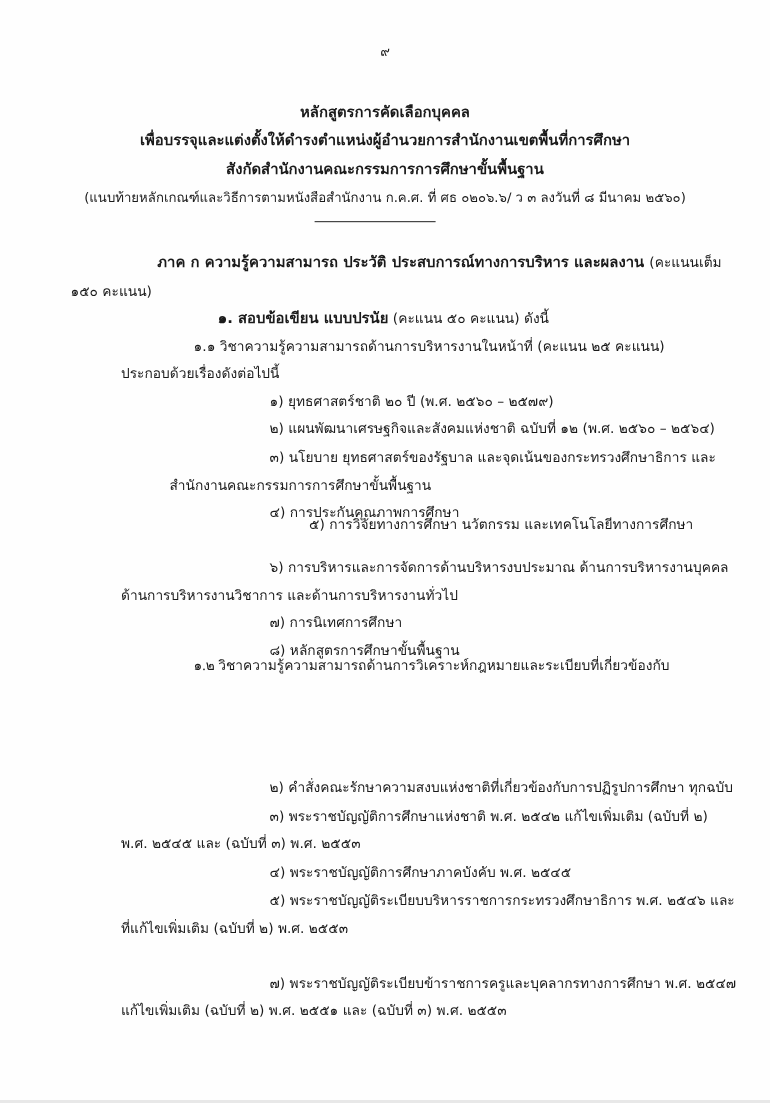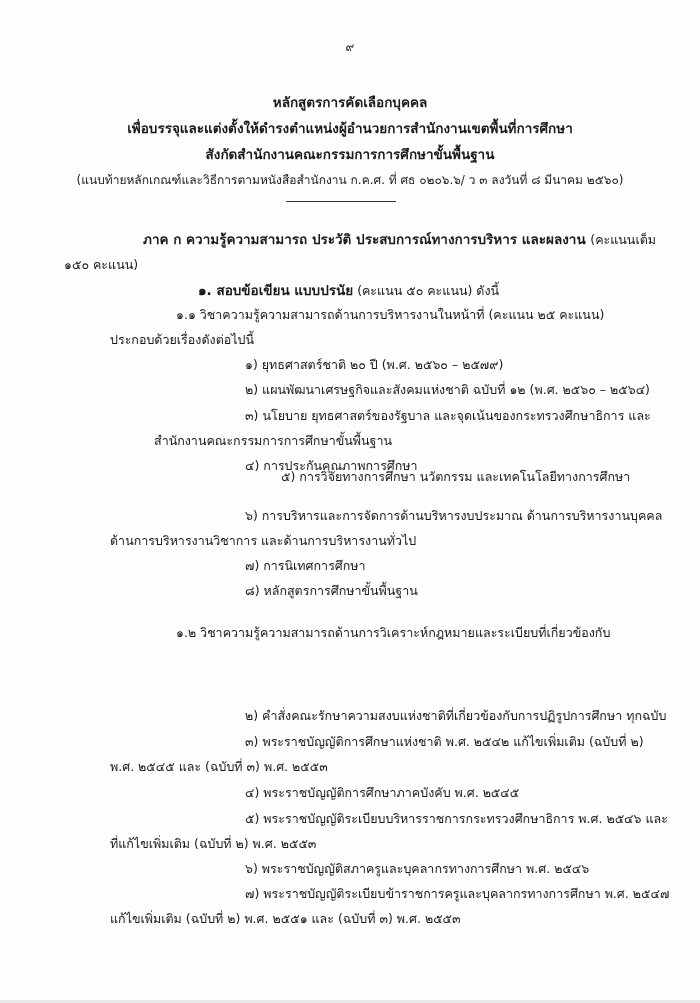--- a/index.html
+++ b/index.html
@@ -47,26 +47,25 @@
   <div class="line ind3" style="top:381px;">๒) แผนพัฒนาเศรษฐกิจและสังคมแห่งชาติ ฉบับที่ ๑๒ (พ.ศ. ๒๕๖๐ – ๒๕๖๔)</div>
   <div class="line ind3" style="top:407px;">๓) นโยบาย ยุทธศาสตร์ของรัฐบาล และจุดเน้นของกระทรวงศึกษาธิการ และ</div>
   <div class="line" style="top:432px; left:110px;margin-left:44px;">สำนักงานคณะกรรมการการศึกษาขั้นพื้นฐาน</div>
   <div class="line ind3" style="top:457px;">๔) การประกันคุณภาพการศึกษา</div>
   <div class="line ind3" style="top:468px;margin-left:36px;">๕) การวิจัยทางการศึกษา นวัตกรรม และเทคโนโลยีทางการศึกษา</div>
   <div class="line ind3" style="top:507px;">๖) การบริหารและการจัดการด้านบริหารงบประมาณ ด้านการบริหารงานบุคคล</div>
   <div class="line" style="top:532px; left:110px;">ด้านการบริหารงานวิชาการ และด้านการบริหารงานทั่วไป</div>
   <div class="line ind3" style="top:557px;">๗) การนิเทศการศึกษา</div>
   <div class="line ind3" style="top:582px;">๘) หลักสูตรการศึกษาขั้นพื้นฐาน</div>
 
-  <div class="line ind1" style="top:624px;">๑.๒ วิชาความรู้ความสามารถด้านการวิเคราะห์กฎหมายและระเบียบที่เกี่ยวข้องกับ</div>
+  <div class="line ind1" style="top:596px;font-family:Liberation Serif, serif;">๑.๒ วิชาความรู้ความสามารถด้านการวิเคราะห์กฎหมายและระเบียบที่เกี่ยวข้องกับ</div>
 
   <div class="line ind3" style="top:707px;">๒) คำสั่งคณะรักษาความสงบแห่งชาติที่เกี่ยวข้องกับการปฏิรูปการศึกษา ทุกฉบับ</div>
   <div class="line ind3" style="top:733px;">๓) พระราชบัญญัติการศึกษาแห่งชาติ พ.ศ. ๒๕๔๒ แก้ไขเพิ่มเติม (ฉบับที่ ๒)</div>
   <div class="line" style="top:758px; left:110px;">พ.ศ. ๒๕๔๕ และ (ฉบับที่ ๓) พ.ศ. ๒๕๕๓</div>
   <div class="line ind3" style="top:784px;">๔) พระราชบัญญัติการศึกษาภาคบังคับ พ.ศ. ๒๕๔๕</div>
   <div class="line ind3" style="top:810px;">๕) พระราชบัญญัติระเบียบบริหารราชการกระทรวงศึกษาธิการ พ.ศ. ๒๕๔๖ และ</div>
   <div class="line" style="top:835px; left:110px;text-align:right;">ที่แก้ไขเพิ่มเติม (ฉบับที่ ๒) พ.ศ. ๒๕๕๓</div>
-  <div class="line ind3" style="top:860px;">๖) พระราชบัญญัติสภาครูและบุคลากรทางการศึกษา พ.ศ. ๒๕๔๖</div>
   <div class="line ind3" style="top:885px;">๗) พระราชบัญญัติระเบียบข้าราชการครูและบุคลากรทางการศึกษา พ.ศ. ๒๕๔๗</div>
   <div class="line" style="top:910px; left:110px;">แก้ไขเพิ่มเติม (ฉบับที่ ๒) พ.ศ. ๒๕๕๑ และ (ฉบับที่ ๓) พ.ศ. ๒๕๕๓</div>
 
   <div class="bottom-strip"></div>
 </div>
 
 </body></html>

